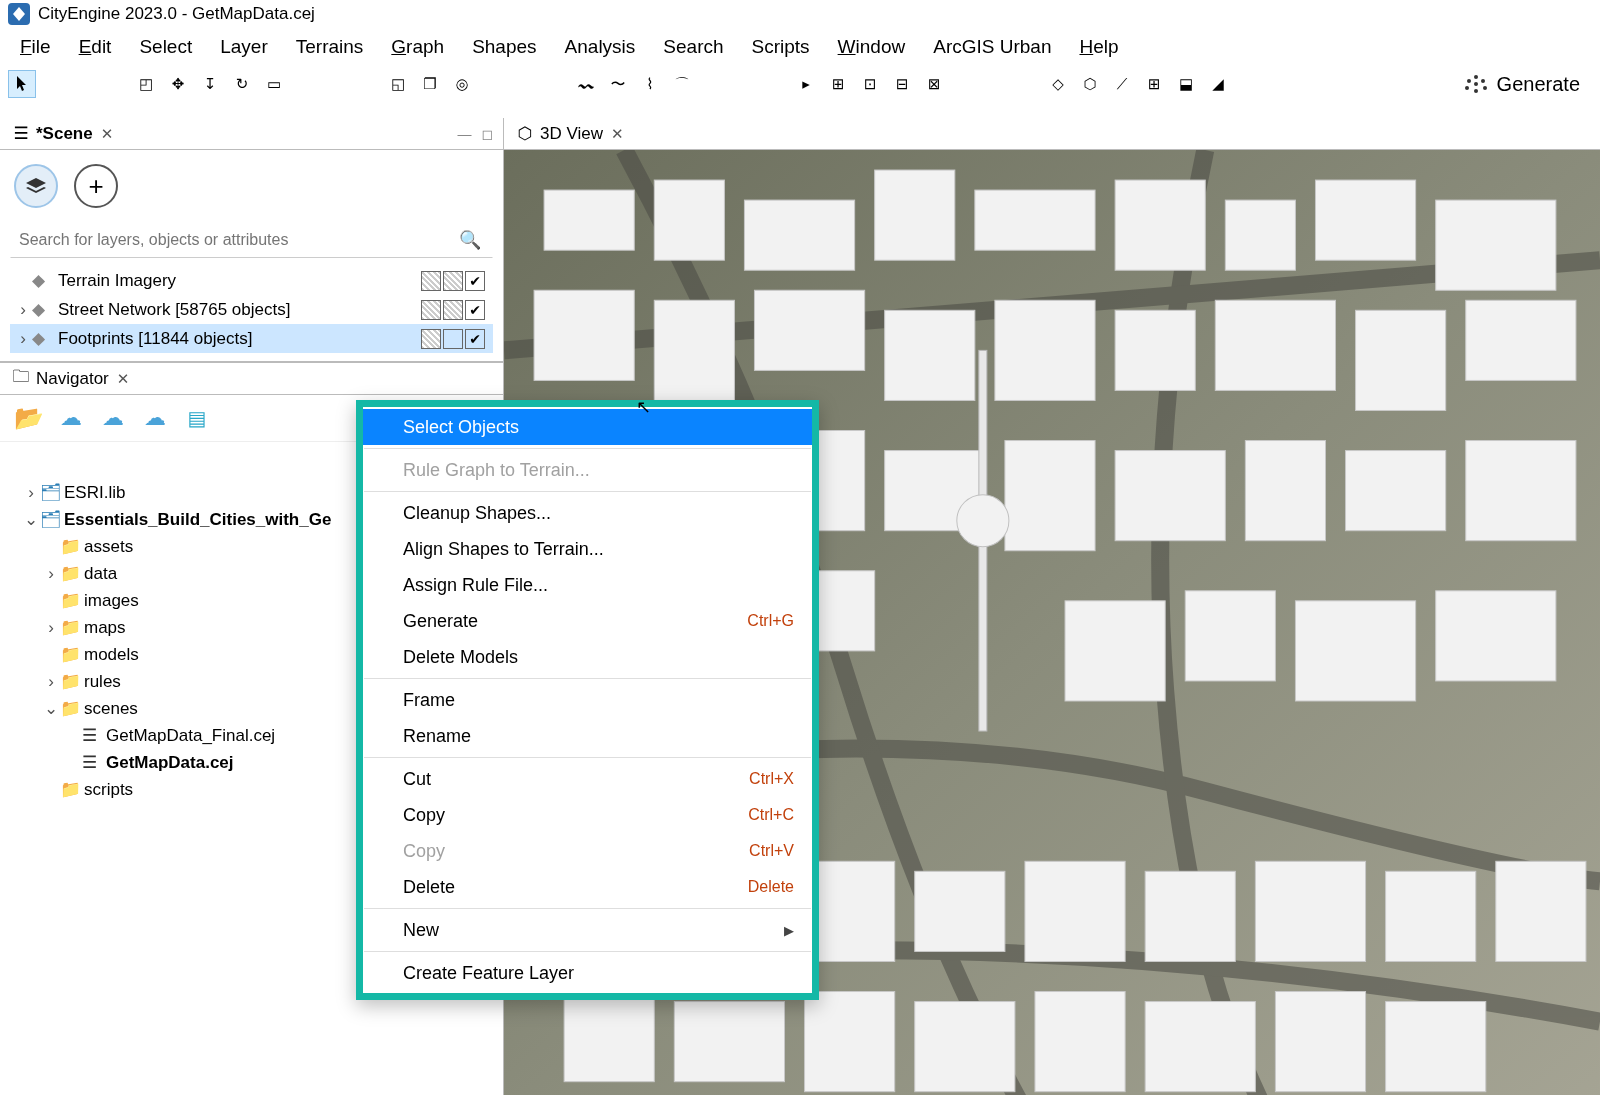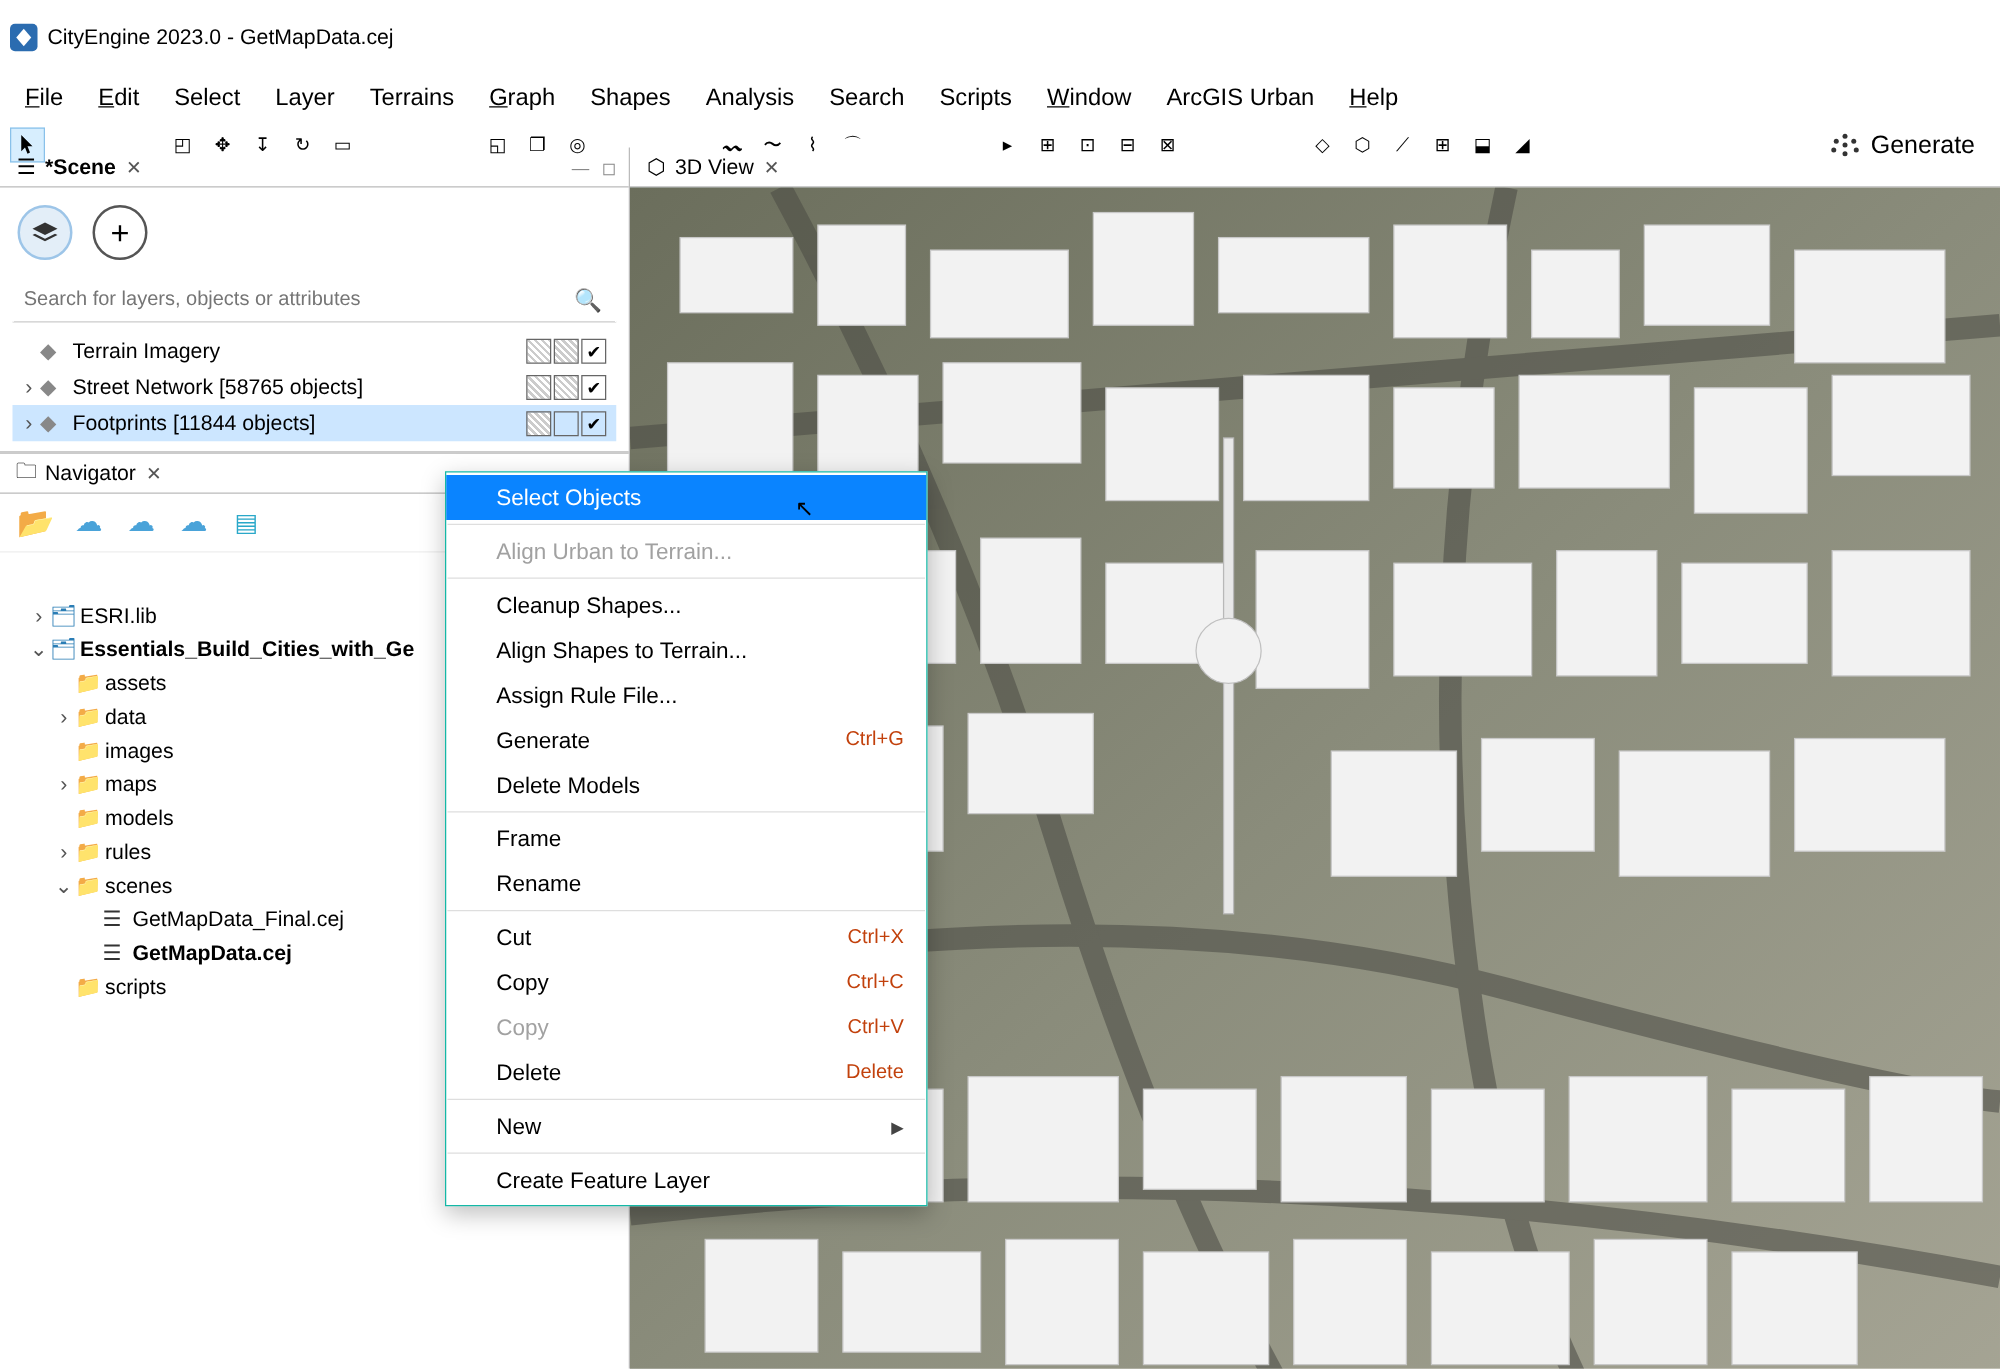--- a/index.html
+++ b/index.html
@@ -1,19 +1,19 @@
 <!DOCTYPE html>
 <html><head>
 <meta charset="utf-8">
 <style>
 * { box-sizing: border-box; margin: 0; padding: 0; }
 body { font-family: "Segoe UI", Arial, sans-serif; font-size: 15px; color: #000; background: #fff; width: 1600px; height: 1095px; overflow: hidden; position: relative; }
 
 
-.titlebar { display: flex; align-items: center; padding: 19px 8px; font-size: 17px; }
+.titlebar { display: flex; align-items: center; padding: 3px 8px; font-size: 17px; }
 .app-icon { width: 22px; height: 22px; background: #2b6cb0; border-radius: 4px; margin-right: 8px; display: inline-flex; align-items: center; justify-content: center; color: #fff; font-weight: bold; font-size: 14px; }
 
 
 .menubar { display: flex; padding: 4px 6px 6px 6px; gap: 0; font-size: 19px; }
 .menubar .menu-item { padding: 4px 14px; cursor: default; }
 .menubar .menu-item .ul { text-decoration: underline; }
 
 
 .toolbar { display: flex; align-items: center; padding: 2px 8px 6px 8px; gap: 4px; }
 .tool-spacer-md { width: 88px; }
@@ -73,21 +73,21 @@
 .indent-3 { padding-left: 62px; }
 .folder-icon { color: #d99a2b; }
 .proj-icon { color: #2a7db5; }
 .scene-file { color: #333; }
 
 
 .view3d { flex: 1; background: linear-gradient(135deg,#5b6558,#8c8f83 40%,#b0aca0 70%,#cfcdc2); position: relative; overflow: hidden; }
 .buildings { position: absolute; inset: 0; }
 
 
-.context-menu { position: absolute; left: 356px; top: 377px; width: 386px; background: #fff; border: 1px solid #14b8a6; box-shadow: 0 6px 18px rgba(0,0,0,0.25); z-index: 100; padding: 2px 0; }
+.context-menu { position: absolute; left: 356px; top: 400px; width: 463px; background: #fff; border: 7px solid #14b8a6; box-shadow: 0 6px 18px rgba(0,0,0,0.25); z-index: 100; padding: 2px 0; }
 .ctx-item { display: flex; align-items: center; padding: 6px 18px 6px 40px; font-size: 18px; cursor: default; height: 36px; }
 .ctx-item .label { flex: 1; }
 .ctx-item .shortcut { color: #c2410c; font-size: 16px; }
 .ctx-item.selected { background: #0a84ff; color: #fff; }
 .ctx-item.disabled { color: #a1a1a1; }
 .ctx-item .sub-arrow { font-size: 13px; color: #444; }
 .ctx-sep { height: 1px; background: #dedede; margin: 3px 1px; }
 
 .cursor-pointer { position: absolute; left: 636px; top: 396px; font-size: 18px; color: #000; z-index: 200; pointer-events: none; }
 </style>
@@ -406,21 +406,21 @@
     </div>
   </div>
 </div>
 
 <div class="context-menu" id="context-menu">
     <div class="ctx-item selected">
       <span class="label">Select Objects</span>
     </div>
     <div class="ctx-sep"></div>
     <div class="ctx-item disabled">
-      <span class="label">Align Urban to Terrain...</span>
+      <span class="label">Rule Graph to Terrain...</span>
     </div>
     <div class="ctx-sep"></div>
     <div class="ctx-item">
       <span class="label">Cleanup Shapes...</span>
     </div>
     <div class="ctx-item">
       <span class="label">Align Shapes to Terrain...</span>
     </div>
     <div class="ctx-item">
       <span class="label">Assign Rule File...</span>

